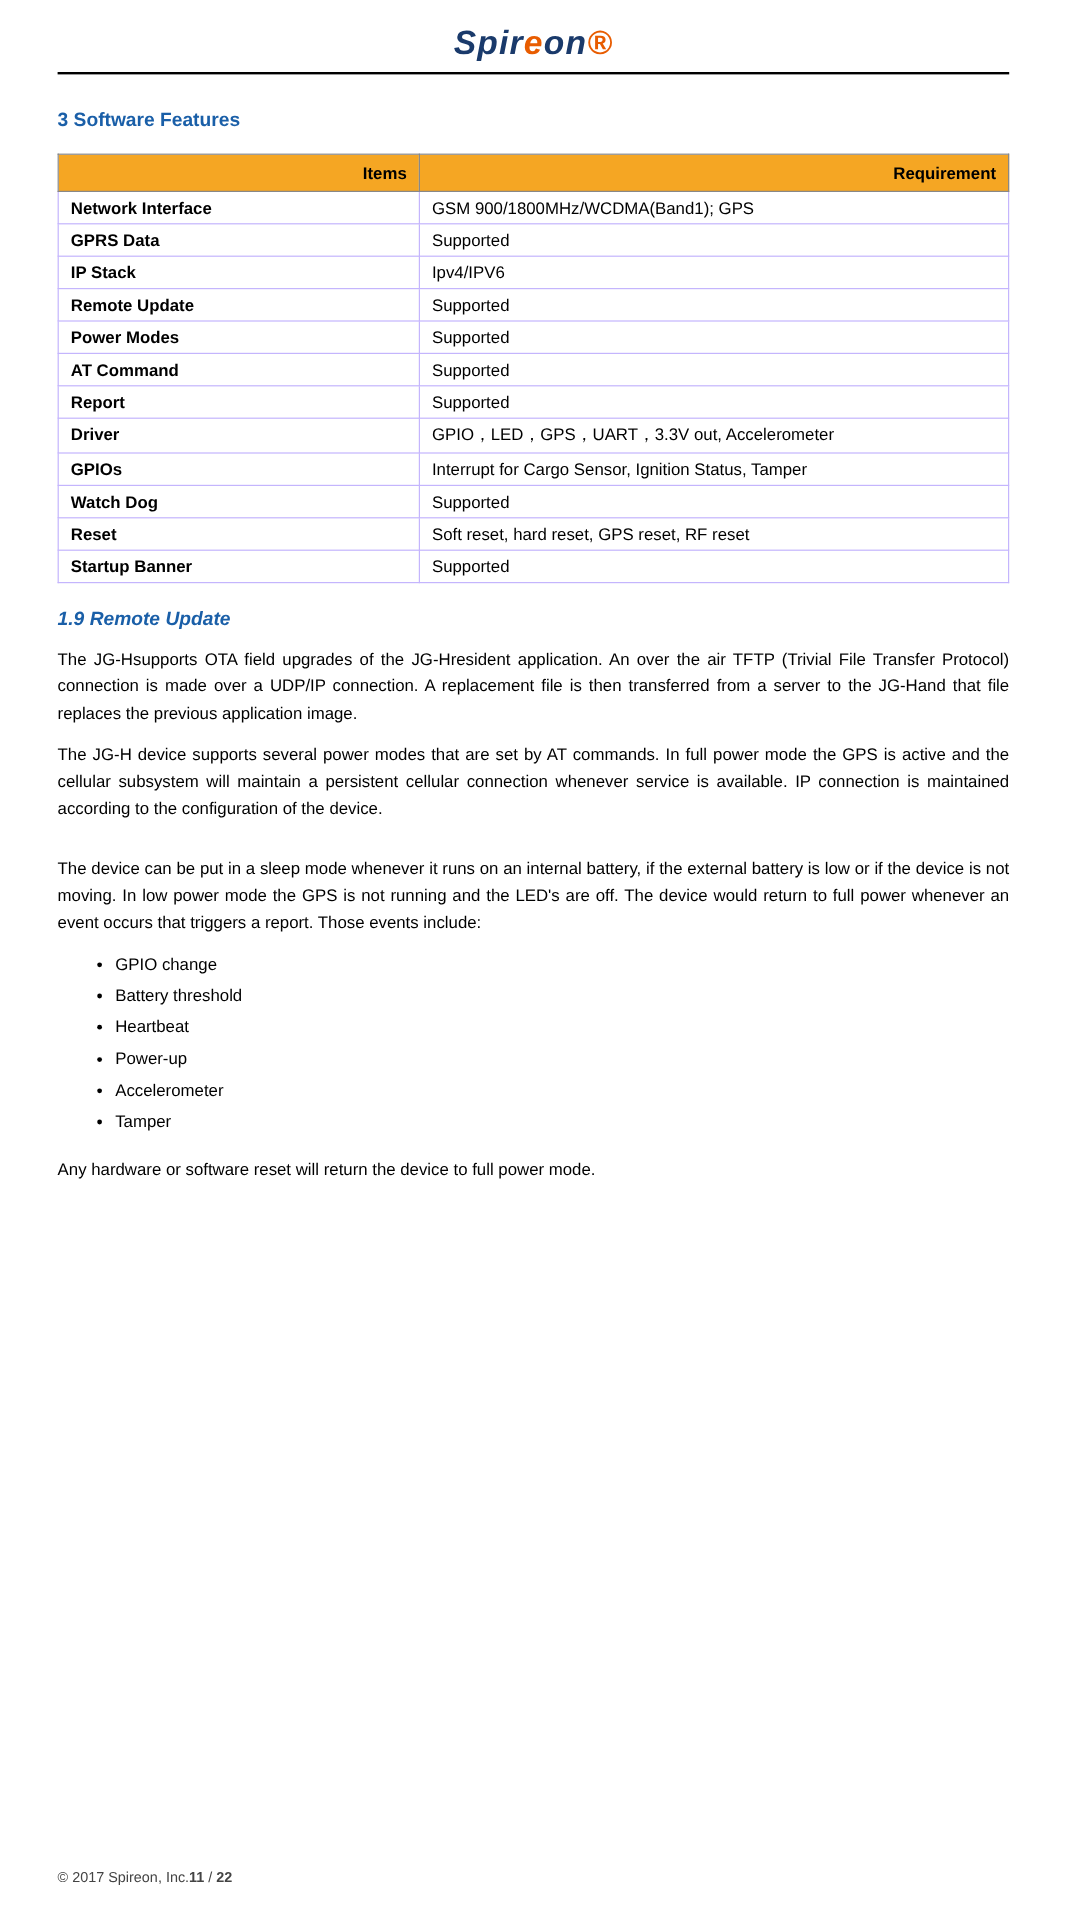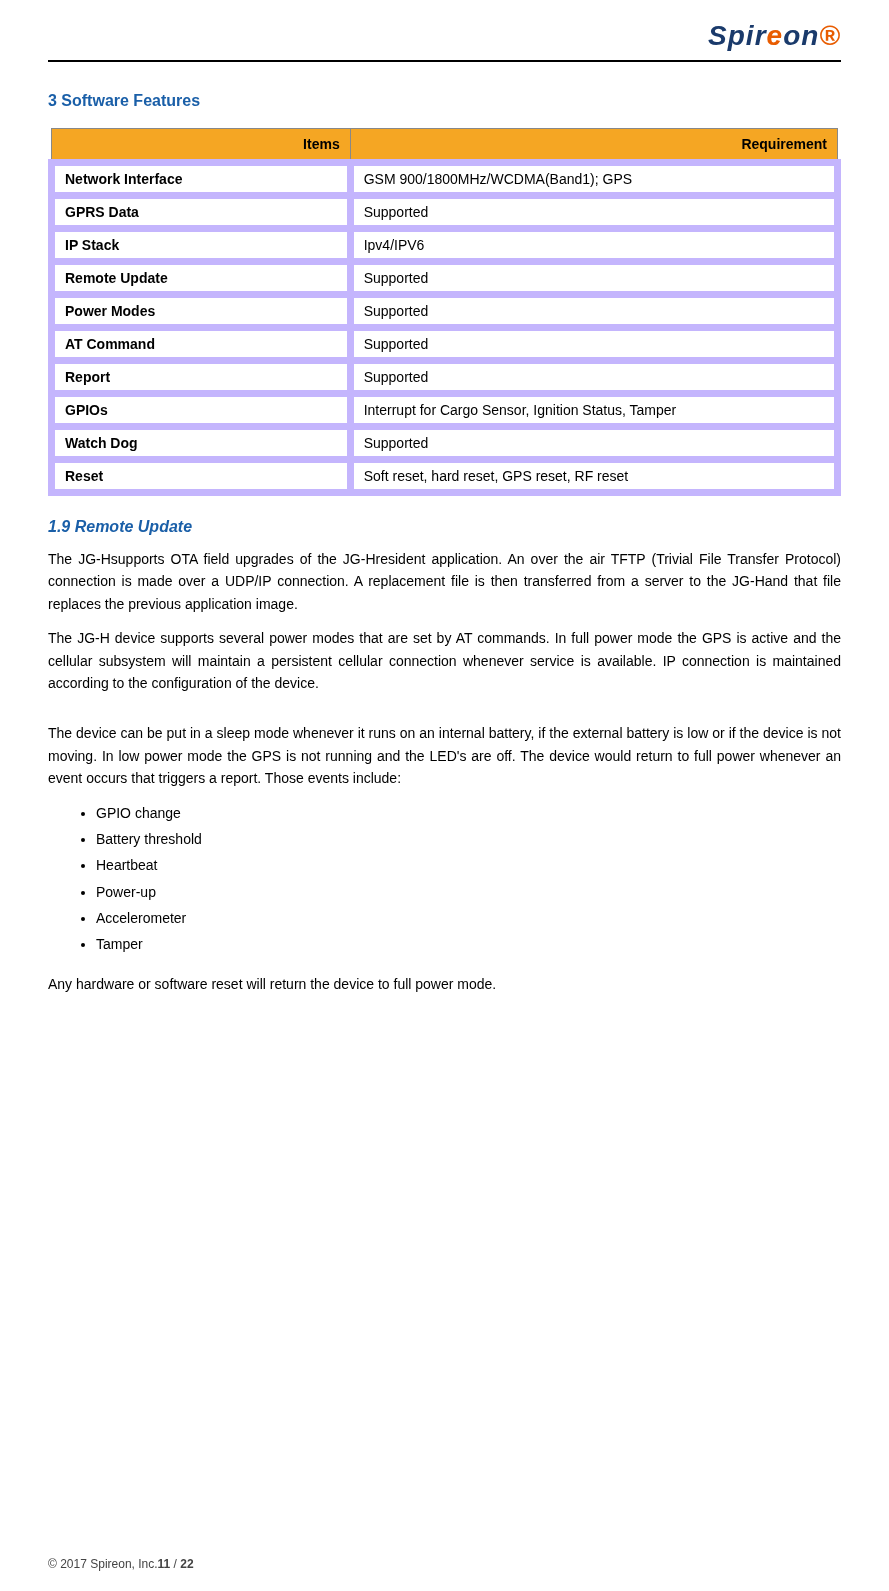--- a/index.html
+++ b/index.html
@@ -13,21 +13,21 @@
       padding: 0;
     }
     .page {
       width: 889px;
       min-height: 1591px;
       padding: 20px 48px 40px 48px;
       position: relative;
     }
     .header-bar {
       display: flex;
-      justify-content: flex-end;
+      justify-content: center;
       align-items: center;
       border-bottom: 2px solid #000;
       padding-bottom: 8px;
       margin-bottom: 30px;
     }
     .logo-text {
       font-size: 28px;
       font-weight: bold;
       color: #1a3a6b;
       font-style: italic;
@@ -60,21 +60,21 @@
       background-color: #f5a623;
       color: #000;
       font-weight: bold;
       padding: 7px 10px;
       border: 1px solid #888;
       text-align: right;
       font-size: 14px;
     }
     table.feature-table td {
       padding: 5px 10px;
-      border: 7px solid #c4b5fd;
+      border: 1px solid #c4b5fd;
       font-size: 14px;
       vertical-align: top;
     }
     table.feature-table tr:nth-child(odd) td {
       background-color: #fff;
     }
     table.feature-table tr:nth-child(even) td {
       background-color: #fff;
     }
     table.feature-table td:first-child {
@@ -156,30 +156,38 @@
         </tr>
         <tr>
           <td>AT Command</td>
           <td>Supported</td>
         </tr>
         <tr>
           <td>Report</td>
           <td>Supported</td>
         </tr>
         <tr>
+          <td>Driver</td>
+          <td>GPIO，LED，GPS，UART，3.3V out, Accelerometer</td>
+        </tr>
+        <tr>
           <td>GPIOs</td>
           <td>Interrupt for Cargo Sensor, Ignition Status, Tamper</td>
         </tr>
         <tr>
           <td>Watch Dog</td>
           <td>Supported</td>
         </tr>
         <tr>
           <td>Reset</td>
           <td>Soft reset, hard reset, GPS reset, RF reset</td>
+        </tr>
+        <tr>
+          <td>Startup Banner</td>
+          <td>Supported</td>
         </tr>
       </tbody>
   </table>
 
   
   <h3 class="subsection-title">1.9   Remote Update</h3>
   <p class="body-text">The JG-Hsupports OTA field upgrades of the JG-Hresident application. An over the air TFTP (Trivial File Transfer Protocol) connection is made over a UDP/IP connection. A replacement file is then transferred from a server to the JG-Hand that file replaces the previous application image.</p>
 
   
   <p class="body-text">The JG-H device supports several power modes that are set by AT commands. In full power mode the GPS is active and the cellular subsystem will maintain a persistent cellular connection whenever service is available. IP connection is maintained according to the configuration of the device.</p>

